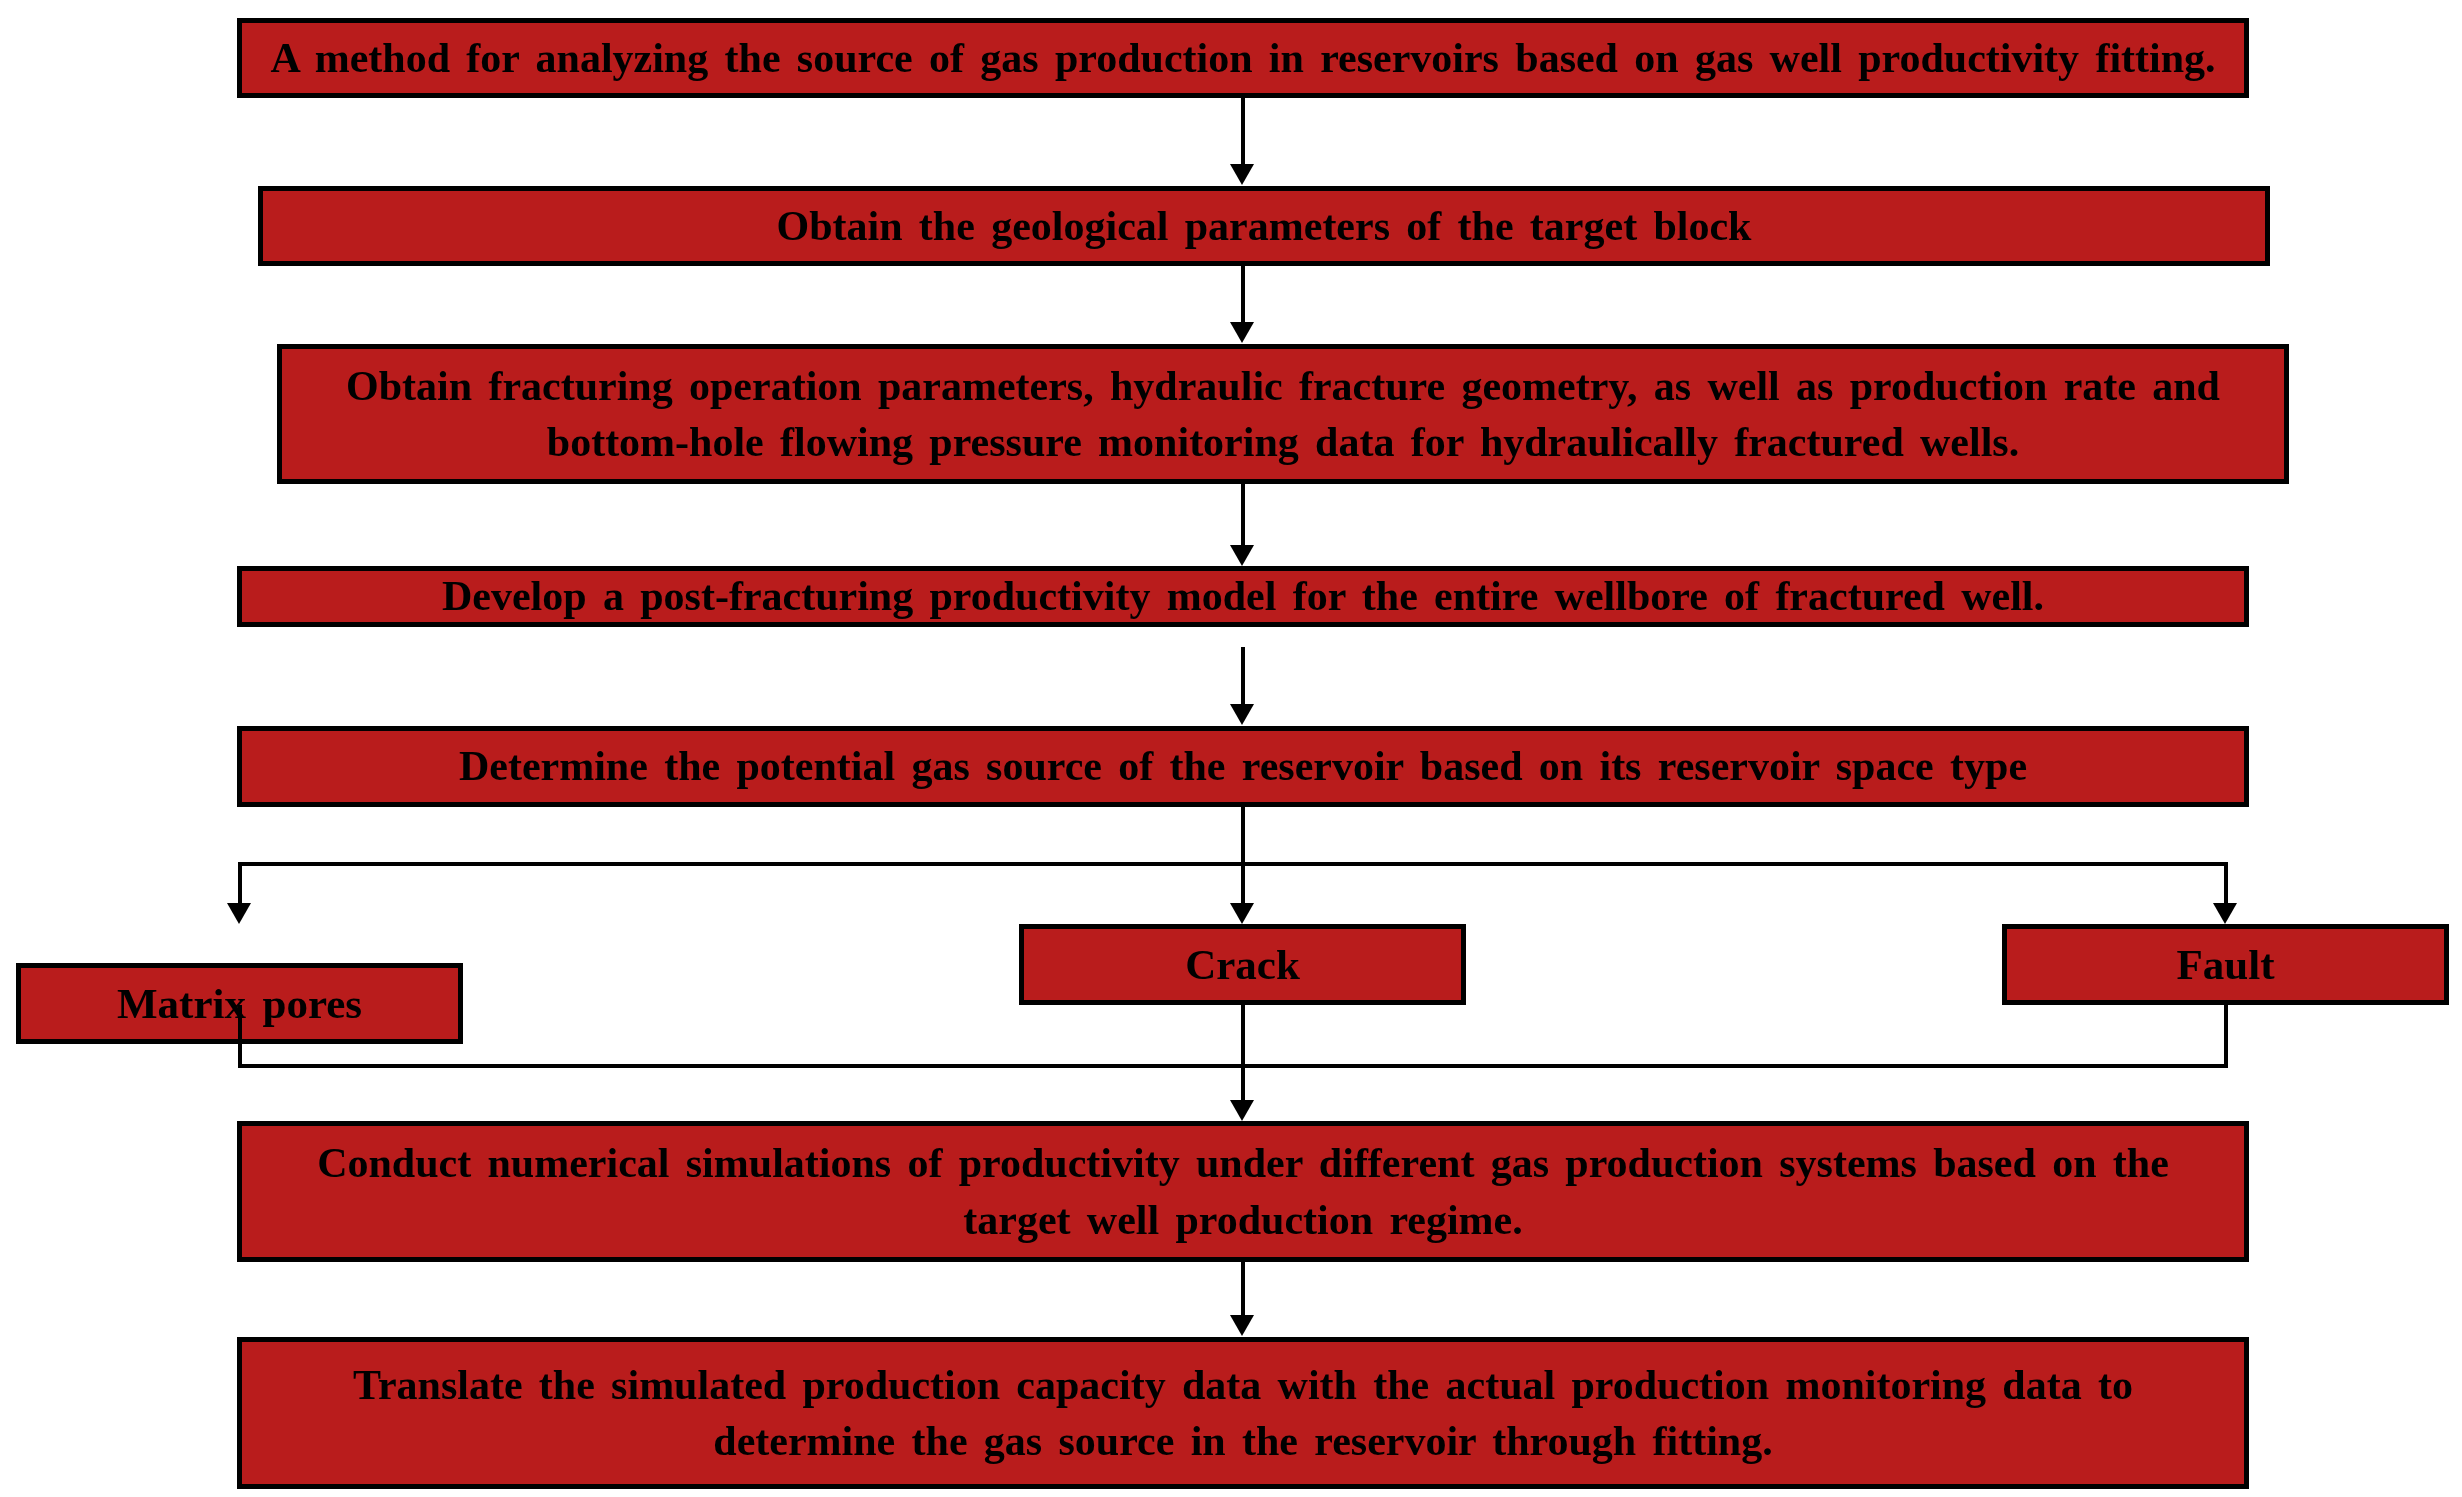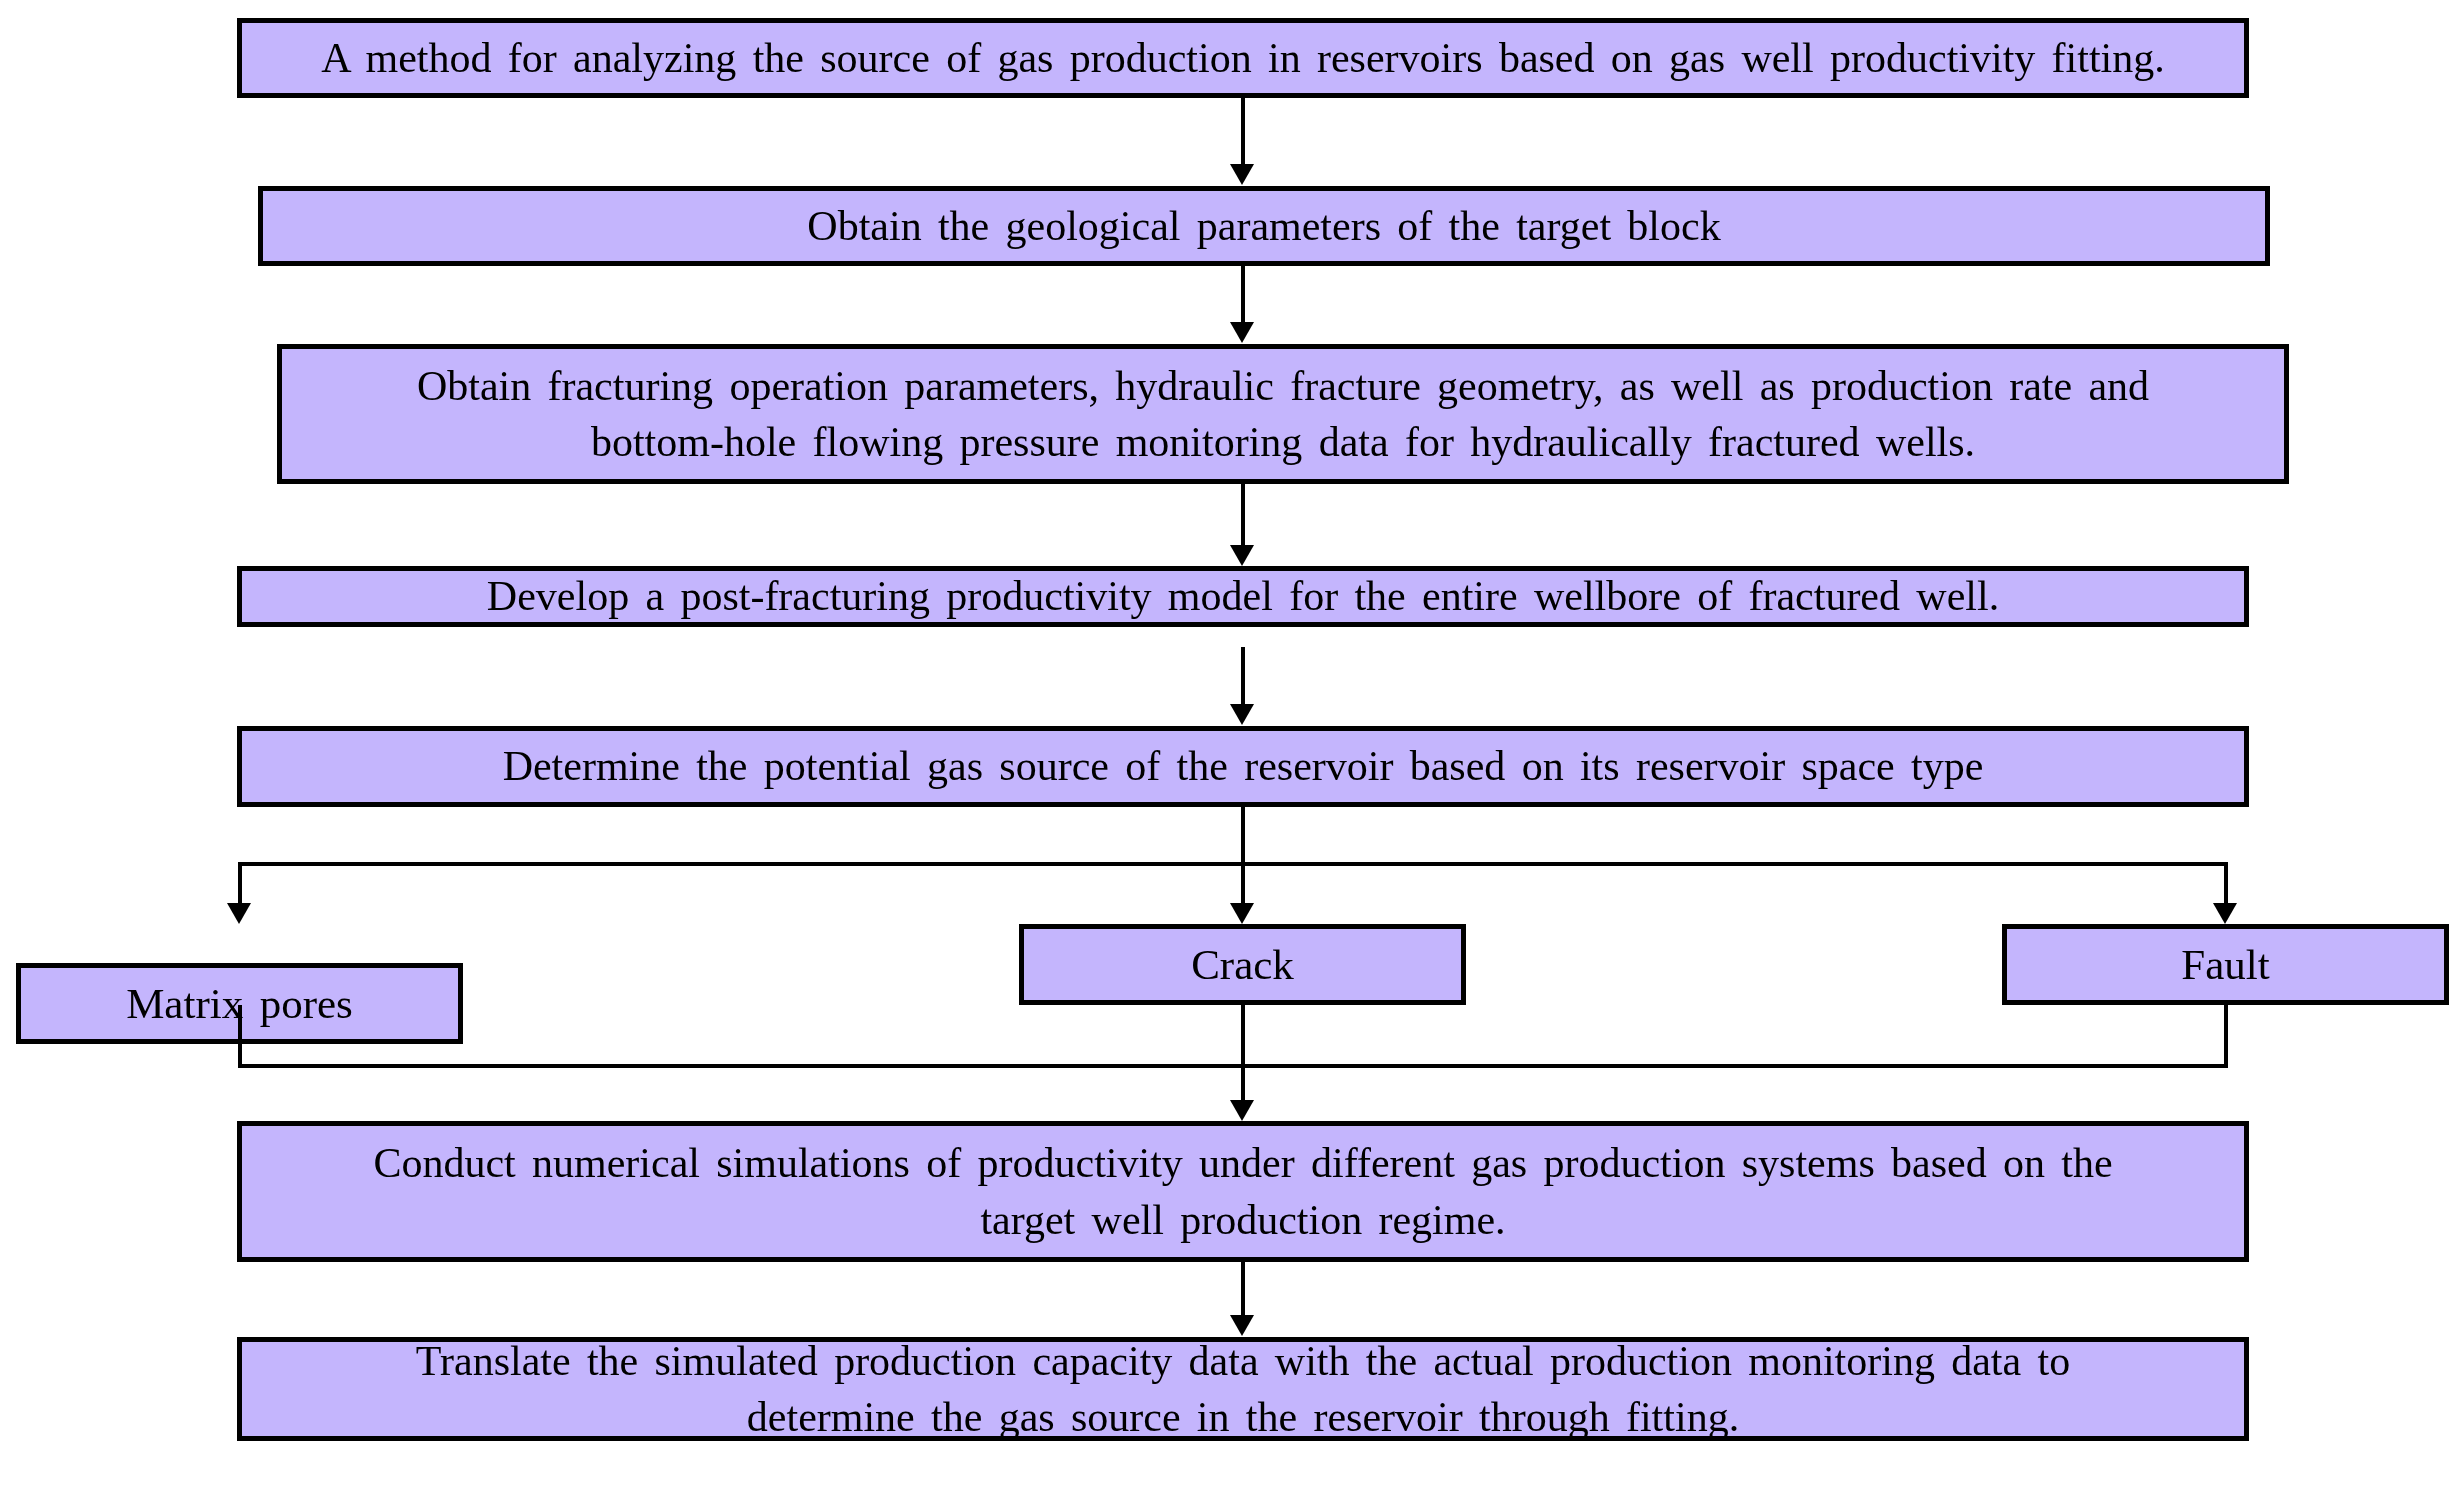--- a/index.html
+++ b/index.html
@@ -12,44 +12,45 @@
     width: 2462px;
     height: 1497px;
     background: #ffffff;
     font-family: "Liberation Serif", "DejaVu Serif", serif;
     color: #000000;
   }
   .box {
     position: absolute;
     box-sizing: border-box;
     border: 5px solid #000000;
-    background: #c4b5fd;
+    background: #b91c1c;
     display: flex;
     align-items: center;
     justify-content: center;
     text-align: center;
     font-size: 42px;
     line-height: 1.34;
     word-spacing: 5.8px;
     white-space: pre-line;
     padding: 0 11.6px;
+    font-weight: bold;
   }
   .box.wide   { left: 237px; width: 2012px; }
   .box.branch { width: 447px; top: 924px; height: 81px; font-size: 43px; }
 
   .b-title  { top: 18px;   height: 80px;  }
   .b-geo    { top: 186px;  height: 80px; margin-left: 21px;  }
   .b-frac   { top: 344px;  height: 140px; margin-left: 40px; }
   .b-model  { top: 566px;  height: 61px;  }
   .b-source { top: 726px;  height: 81px;  }
   .b-matrix { left: 16px; margin-top: 39px;   }
   .b-crack  { left: 1019px; }
   .b-fault  { left: 2002px; text-align: right; }
   .b-sim    { top: 1121px; height: 141px; }
-  .b-trans  { top: 1337px; height: 104px; }
+  .b-trans  { top: 1337px; height: 152px; }
 
   .vline {
     position: absolute;
     width: 4.2px;
     background: #000000;
   }
   .hline {
     position: absolute;
     height: 4.2px;
     background: #000000;

